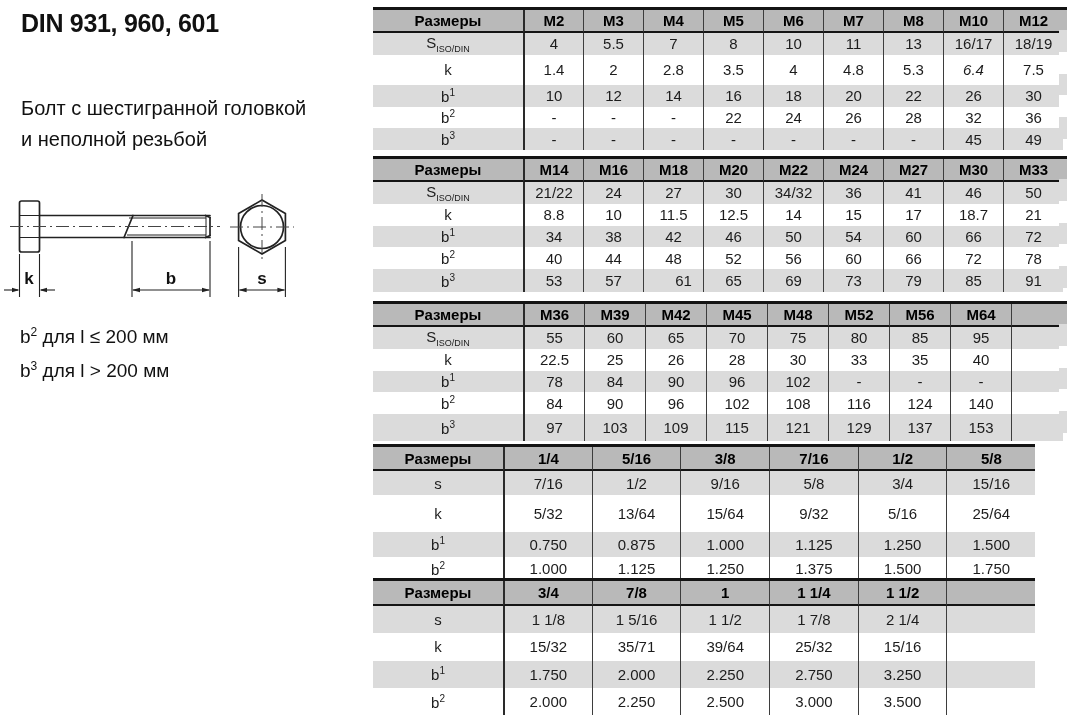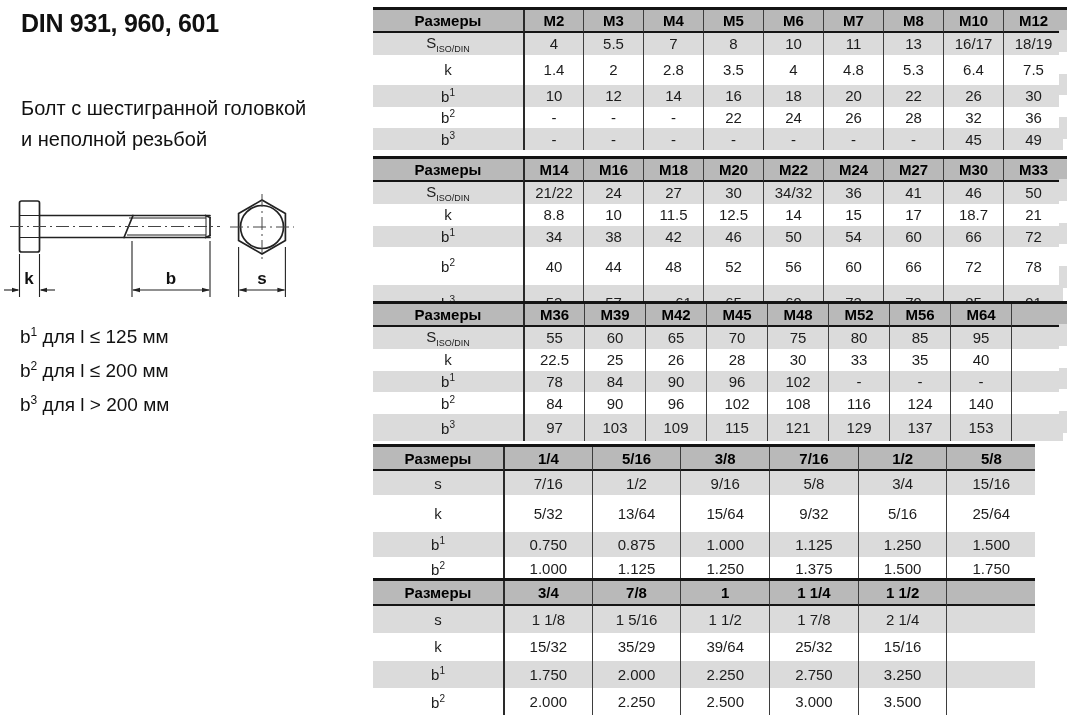--- a/index.html
+++ b/index.html
@@ -92,21 +92,20 @@
 
     <line class="dim" x1="238.6" y1="247" x2="238.6" y2="297"></line>
     <line class="dim" x1="285.4" y1="247" x2="285.4" y2="297"></line>
     <line class="dim" x1="239.6" y1="290" x2="284.4" y2="290"></line>
     <polygon class="arr" points="238.6,290 246.6,287.7 246.6,292.3"></polygon>
     <polygon class="arr" points="285.4,290 277.4,287.7 277.4,292.3"></polygon>
     <text class="dimtxt" x="262" y="284">s</text>
   </svg>
 
   <div class="footnotes" id="footnotes">
-      <div><span>b</span><sup>1</sup><span> для l ≤ 125 мм</span></div>
       <div><span>b</span><sup>2</sup><span> для l ≤ 200 мм</span></div>
       <div><span>b</span><sup>3</sup><span> для l &gt; 200 мм</span></div>
     </div>
 
   <div id="tables">
       <div class="tbl" style="left: 373px; top: 7px;">
         <table style="width: 690px;">
           <colgroup>
             <col style="width: 150px;">
             <col style="width: 60px;">
@@ -148,21 +147,21 @@
             </tr>
             <tr>
               <th style="height: 21.8px;"><span>k</span></th>
               <td class="vline-heavy" style="height: 21.8px;">1.4</td>
               <td class="vline" style="height: 21.8px;">2</td>
               <td class="vline" style="height: 21.8px;">2.8</td>
               <td class="vline" style="height: 21.8px;">3.5</td>
               <td class="vline" style="height: 21.8px;">4</td>
               <td class="vline" style="height: 21.8px;">4.8</td>
               <td class="vline" style="height: 21.8px;">5.3</td>
-              <td class="vline" style="height: 30px;">6.4</td>
+              <td class="vline" style="height: 30px; font-style: italic;">6.4</td>
               <td class="vline" style="height: 21.8px;">7.5</td>
             </tr>
             <tr class="stripe">
               <th style="height: 21.8px;"><span>b</span><sup>1</sup></th>
               <td class="vline-heavy" style="height: 21.8px;">10</td>
               <td class="vline" style="height: 21.8px;">12</td>
               <td class="vline" style="height: 21.8px;">14</td>
               <td class="vline" style="height: 21.8px;">16</td>
               <td class="vline" style="height: 21.8px;">18</td>
               <td class="vline" style="height: 21.8px;">20</td>
@@ -260,32 +259,32 @@
               <td class="vline" style="height: 21.8px;">54</td>
               <td class="vline" style="height: 21.8px;">60</td>
               <td class="vline" style="height: 21.8px;">66</td>
               <td class="vline" style="height: 21.8px;">72</td>
             </tr>
             <tr>
               <th style="height: 21.8px;"><span>b</span><sup>2</sup></th>
               <td class="vline-heavy" style="height: 21.8px;">40</td>
               <td class="vline" style="height: 21.8px;">44</td>
               <td class="vline" style="height: 21.8px;">48</td>
-              <td class="vline" style="height: 38px;">52</td>
+              <td class="vline" style="height: 22px;">52</td>
               <td class="vline" style="height: 21.8px;">56</td>
               <td class="vline" style="height: 21.8px;">60</td>
               <td class="vline" style="height: 21.8px;">66</td>
               <td class="vline" style="height: 21.8px;">72</td>
               <td class="vline" style="height: 21.8px;">78</td>
             </tr>
             <tr class="stripe">
               <th style="height: 21.8px;"><span>b</span><sup>3</sup></th>
               <td class="vline-heavy" style="height: 21.8px;">53</td>
               <td class="vline" style="height: 21.8px;">57</td>
-              <td class="vline" style="height: 35px; padding-left: 20px;">61</td>
+              <td class="vline" style="height: 23px; padding-left: 20px;">61</td>
               <td class="vline" style="height: 21.8px;">65</td>
               <td class="vline" style="height: 21.8px;">69</td>
               <td class="vline" style="height: 21.8px;">73</td>
               <td class="vline" style="height: 21.8px;">79</td>
               <td class="vline" style="height: 21.8px;">85</td>
               <td class="vline" style="height: 21.8px;">91</td>
             </tr>
           </tbody>
         </table>
       </div>
@@ -471,21 +470,21 @@
               <td class="vline-heavy" style="height: 27.3px;">1 1/8</td>
               <td class="vline" style="height: 27.3px;">1 5/16</td>
               <td class="vline" style="height: 27.3px;">1 1/2</td>
               <td class="vline" style="height: 27.3px;">1 7/8</td>
               <td class="vline" style="height: 27.3px;">2 1/4</td>
               <td class="vline" style="height: 27.3px;"></td>
             </tr>
             <tr>
               <th style="height: 27.3px;"><span>k</span></th>
               <td class="vline-heavy" style="height: 27.3px;">15/32</td>
-              <td class="vline" style="height: 27.3px;">35/29</td>
+              <td class="vline" style="height: 27.3px;">35/71</td>
               <td class="vline" style="height: 27.3px;">39/64</td>
               <td class="vline" style="height: 27.3px;">25/32</td>
               <td class="vline" style="height: 27.3px;">15/16</td>
               <td class="vline" style="height: 27.3px;"></td>
             </tr>
             <tr class="stripe">
               <th style="height: 27.3px;"><span>b</span><sup>1</sup></th>
               <td class="vline-heavy" style="height: 27.3px;">1.750</td>
               <td class="vline" style="height: 27.3px;">2.000</td>
               <td class="vline" style="height: 27.3px;">2.250</td>

